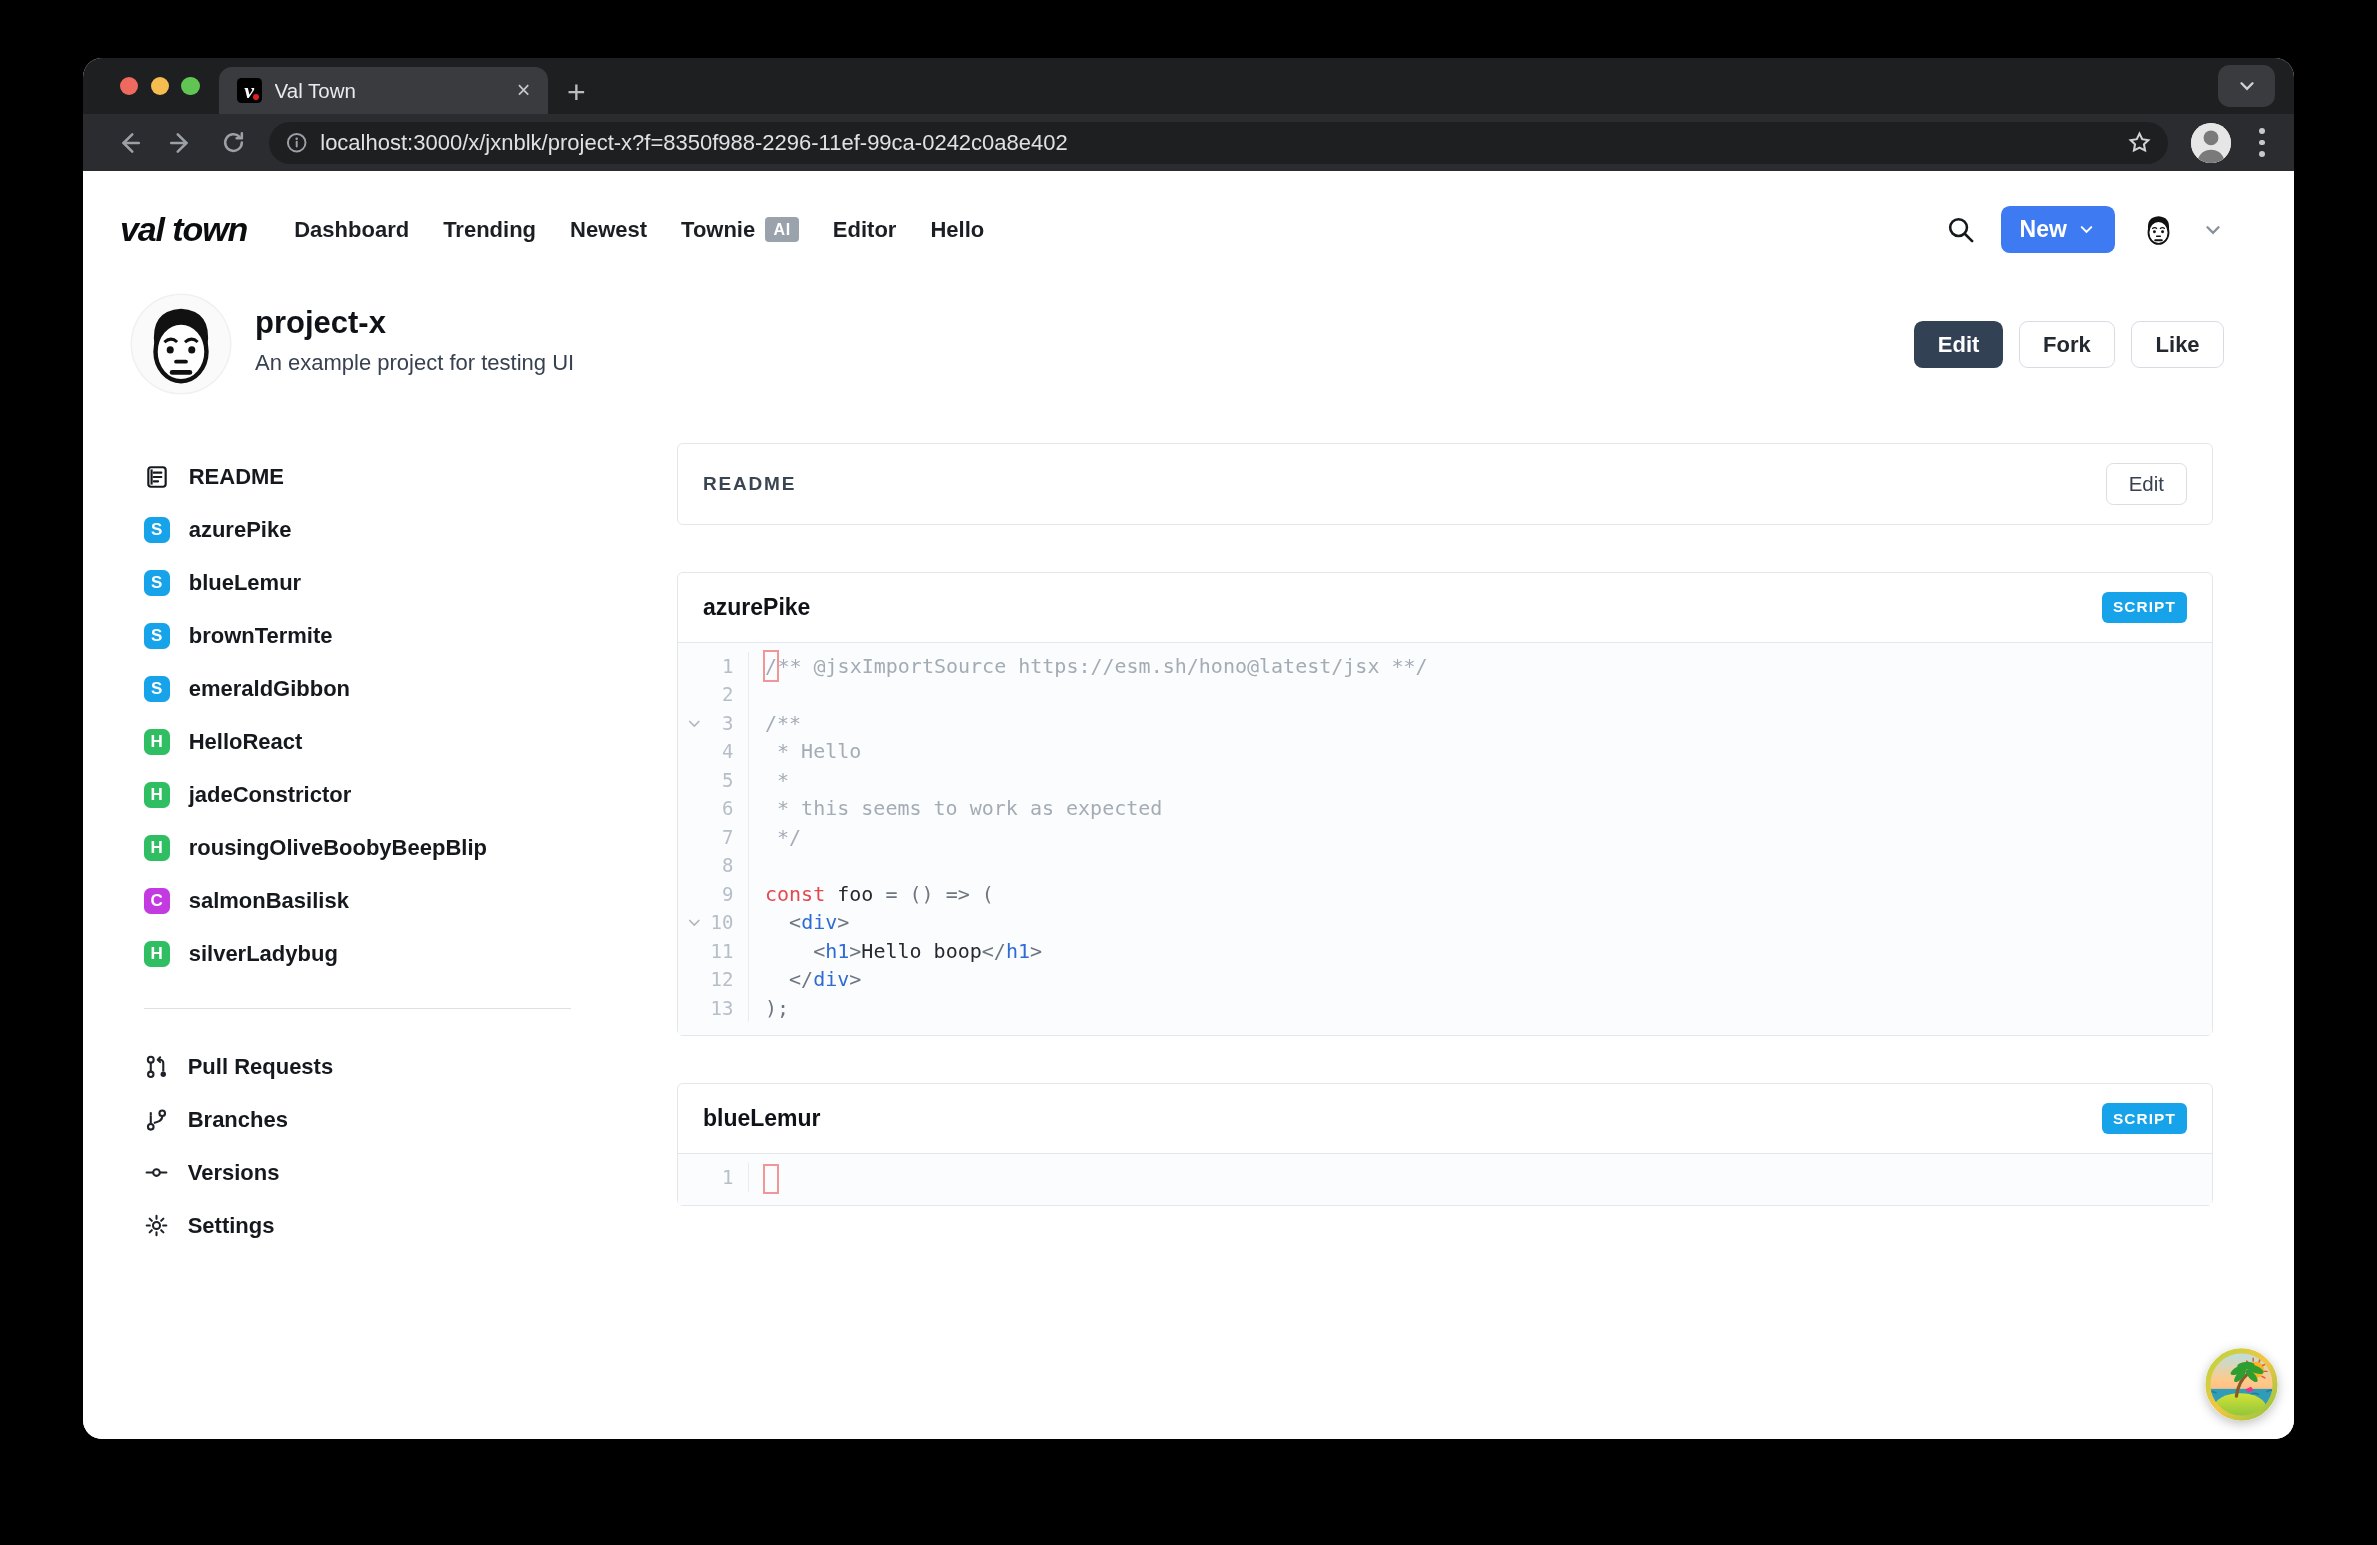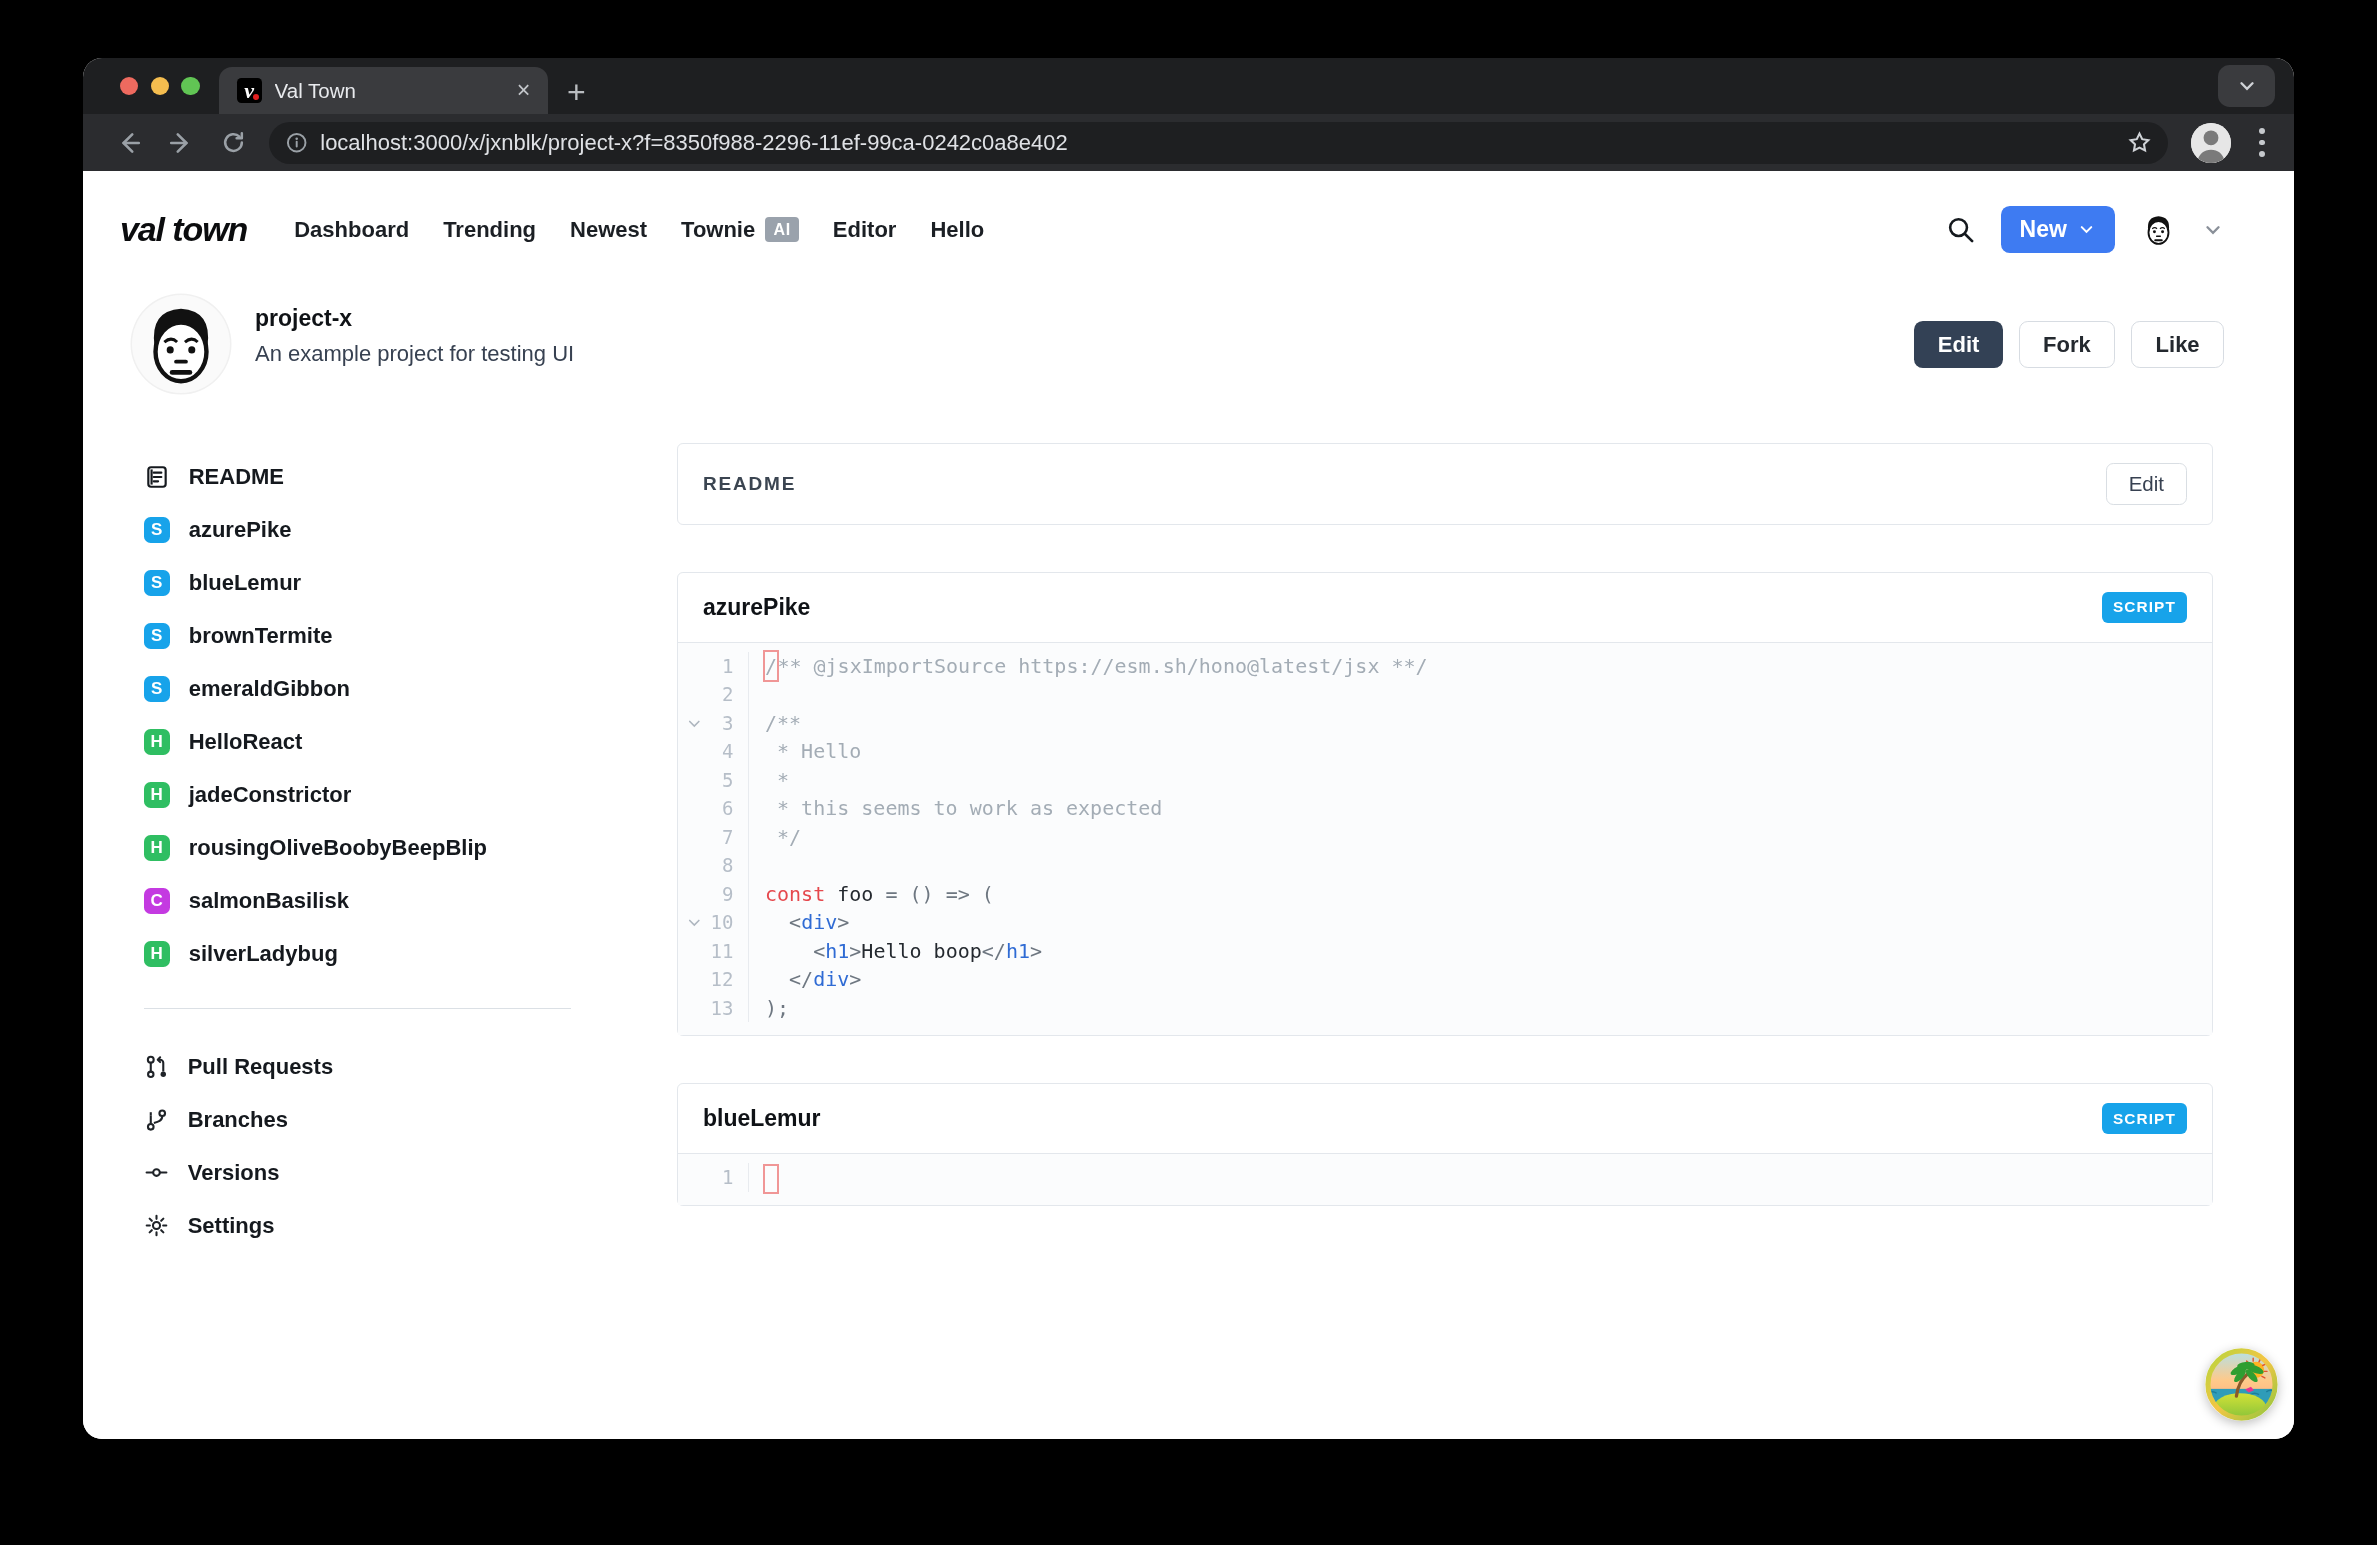--- a/index.html
+++ b/index.html
@@ -47,21 +47,21 @@
   .ai-badge { background:#9aa2ac; color:#fff; font-size:16px; font-weight:700; border-radius:4px; padding:3.7px 8px; letter-spacing:0.7px; }
   .nav-spacer { flex:1; }
   .nav-right { display:flex; align-items:center; gap:25px; }
   .btn-new { background:#3e7bf2; color:#fff; font-size:23px; font-weight:700; border:none; border-radius:8.8px;
              height:47px; padding:0 19px; display:flex; align-items:center; gap:10.2px; }
   .nav-avatar { width:37px; height:37px; }
 
   .project-row { display:flex; align-items:flex-start; padding:42px 70px 0 49px; }
   .proj-avatar { width:98px; height:98px; border-radius:50%; background:#fafafa; box-shadow:0 0 0 1.5px #f0f0f0; flex:none; }
   .proj-meta { margin:10.2px 0 0 25px; }
-  .proj-name { font-size:23px; font-weight:800; color:#0f1216; }
+  .proj-name { font-size:31px; font-weight:800; color:#0f1216; }
   .proj-desc { font-size:22px; color:#374151; margin-top:8.8px; }
   .proj-actions { margin-left:auto; margin-top:26px; display:flex; gap:16px; }
   .btn { font-size:22px; border-radius:8.8px; height:47px; padding:0 23.4px; display:flex; align-items:center; }
   .btn-dark { background:#334155; color:#fff; font-weight:700; border:none; }
   .btn-light { background:#fff; color:#24292f; font-weight:600; border:1.5px solid #d7dce2; }
 
   .content { display:flex; align-items:flex-start; padding:57px 69px 0 49px; }
   .sidebar { width:439px; margin-right:106px; flex:none; padding-left:11.7px; }
   .side-row { display:flex; align-items:center; gap:19px; height:53px; }
   .side-label { font-size:22px; font-weight:700; color:#15191e; white-space:nowrap; }

